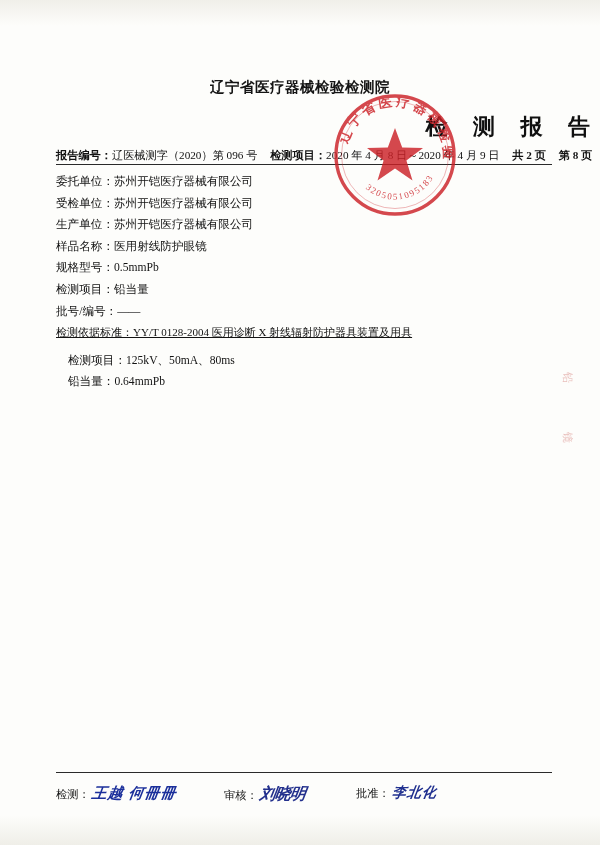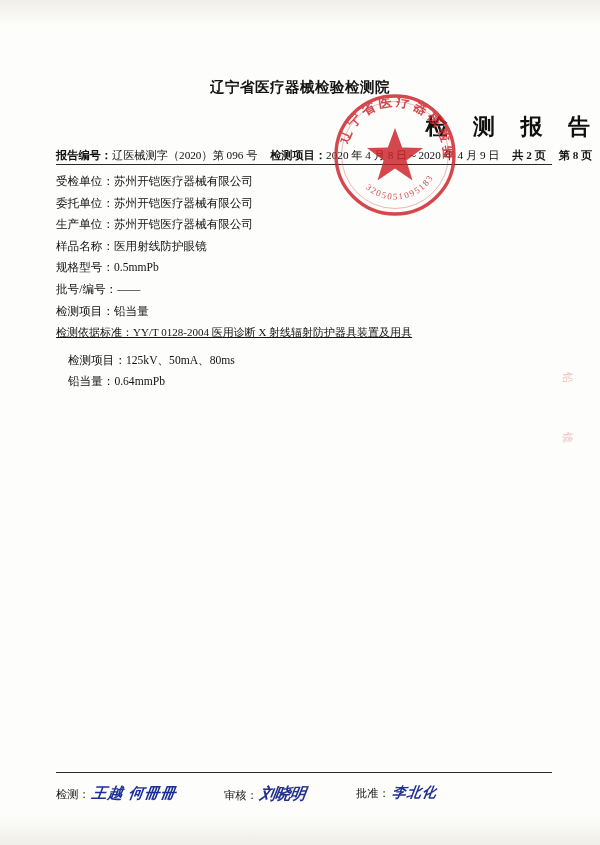--- a/index.html
+++ b/index.html
@@ -169,27 +169,27 @@
   <div class="meta-line">
     <span class="seg"><span>报告编号：</span><span class="val">辽医械测字（2020）第 096 号</span></span>
     <span class="seg"><span>检测项目：</span><span class="val">2020 年 4 月 8 日～2020 年 4 月 9 日</span></span>
     <span class="seg">共 2 页</span>
     <span class="seg">第 8 页</span>
   </div>
 
   <div class="rule top"></div>
 
   <div class="fields">
+    <div class="field"><span class="lbl">委托单位：</span><span class="val">苏州开铠医疗器械有限公司</span></div>
     <div class="field"><span class="lbl">受检单位：</span><span class="val">苏州开铠医疗器械有限公司</span></div>
-    <div class="field"><span class="lbl">委托单位：</span><span class="val">苏州开铠医疗器械有限公司</span></div>
     <div class="field"><span class="lbl">生产单位：</span><span class="val">苏州开铠医疗器械有限公司</span></div>
     <div class="field"><span class="lbl">样品名称：</span><span class="val">医用射线防护眼镜</span></div>
     <div class="field"><span class="lbl">规格型号：</span><span class="val">0.5mmPb</span></div>
+    <div class="field"><span class="lbl">检测项目：</span><span class="val">铅当量</span></div>
     <div class="field"><span class="lbl">批号/编号：</span><span class="val">——</span></div>
-    <div class="field"><span class="lbl">检测项目：</span><span class="val">铅当量</span></div>
     <div class="field small"><span class="lbl">检测依据标准：</span><span class="val">YY/T 0128-2004 医用诊断 X 射线辐射防护器具装置及用具</span></div>
 
     <div style="height:6px"></div>
 
     <div class="field indent"><span class="lbl">检测项目：</span><span class="val">125kV、50mA、80ms</span></div>
     <div class="field indent"><span class="lbl">铅当量：</span><span class="val">0.64mmPb</span></div>
   </div>
 
   <div class="seal">
     <svg width="126" height="126" viewBox="0 0 126 126" xmlns="http://www.w3.org/2000/svg">

